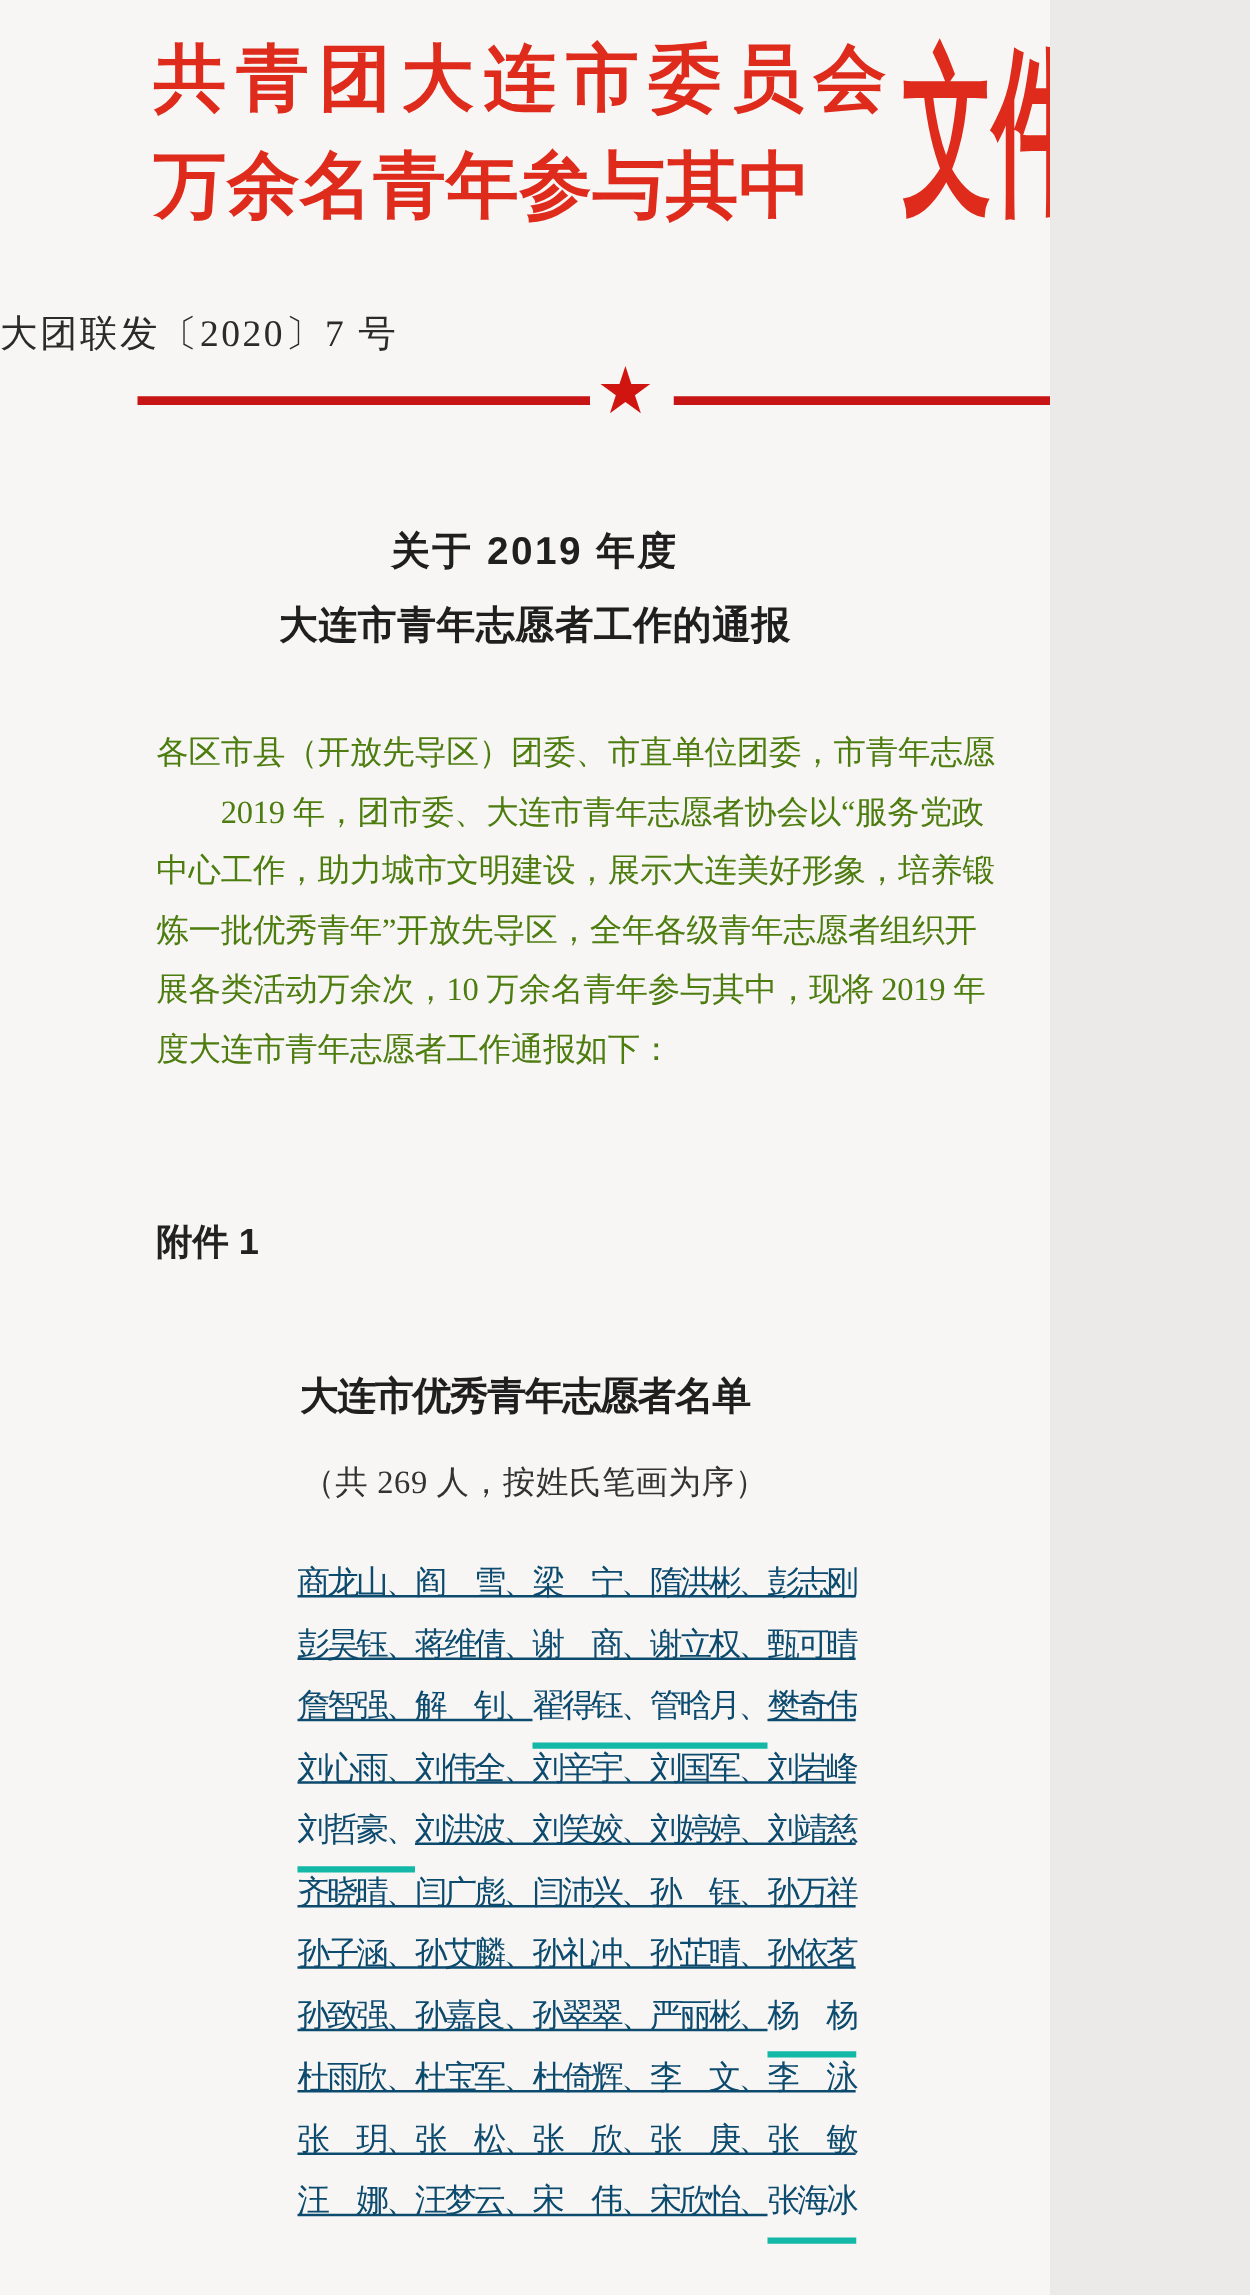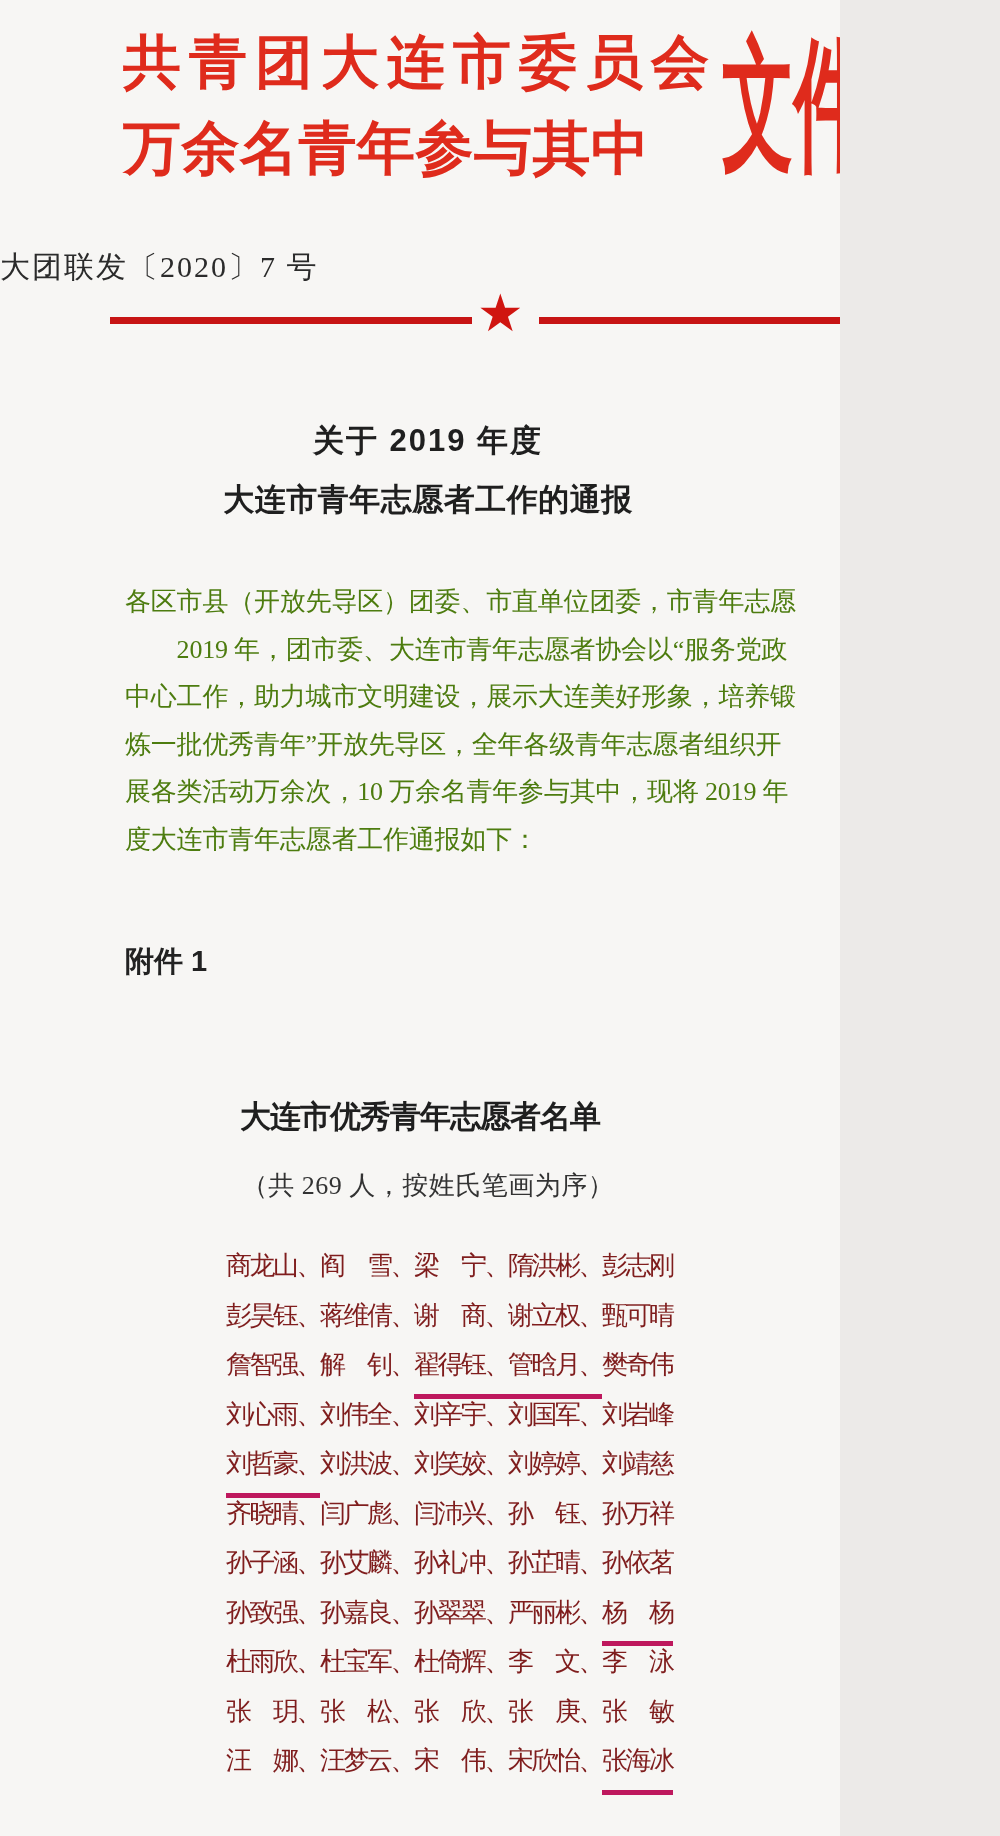--- a/index.html
+++ b/index.html
@@ -48,46 +48,47 @@
   .title2{top:479px;letter-spacing:0.5px;}
   
   .bodytext{
     position:absolute;left:125px;top:578px;width:800px;
     font-size:26px;line-height:47.5px;letter-spacing:-0.2px;
     color:#4d7c0f;
   }
   .bline{white-space:pre;}
   
   .attach{
-    position:absolute;left:125px;top:942px;
+    position:absolute;left:125px;top:974px;
     font-family:"Liberation Sans","DejaVu Sans",sans-serif;
     font-weight:bold;font-size:29px;color:#222;white-space:pre;
   }
   
   .listtitle{
     position:absolute;left:0;top:1096px;width:1000px;text-align:center;
     font-family:"Liberation Sans","DejaVu Sans",sans-serif;
     font-weight:bold;font-size:31px;letter-spacing:-1px;color:#1f1f1f;
     transform:translateX(-80px);white-space:pre;
   }
   .listsub{
     position:absolute;left:0;top:1168px;width:1000px;text-align:center;
     font-size:26px;letter-spacing:0.5px;color:#333;
     transform:translateX(-72px);white-space:pre;
   }
   
   .names{
-    position:absolute;left:226px;top:1241px;
+    position:absolute;left:238px;top:1241px;
     font-size:26px;line-height:49.5px;letter-spacing:-2.5px;
-    color:#7f1d1d;
+    color:#0c4a6e;
+    text-decoration:underline;
   }
   .nrow{white-space:pre;}
   .u{
     display:inline-block;
-    border-bottom:5px solid #be185d;
+    border-bottom:5px solid #14b8a6;
     padding-bottom:4px;margin-bottom:-9px;
   }
 </style>
 </head>
 <body>
 
 <div class="page">
 
   <div class="org">
     <div class="l1">共青团大连市委员会</div>

